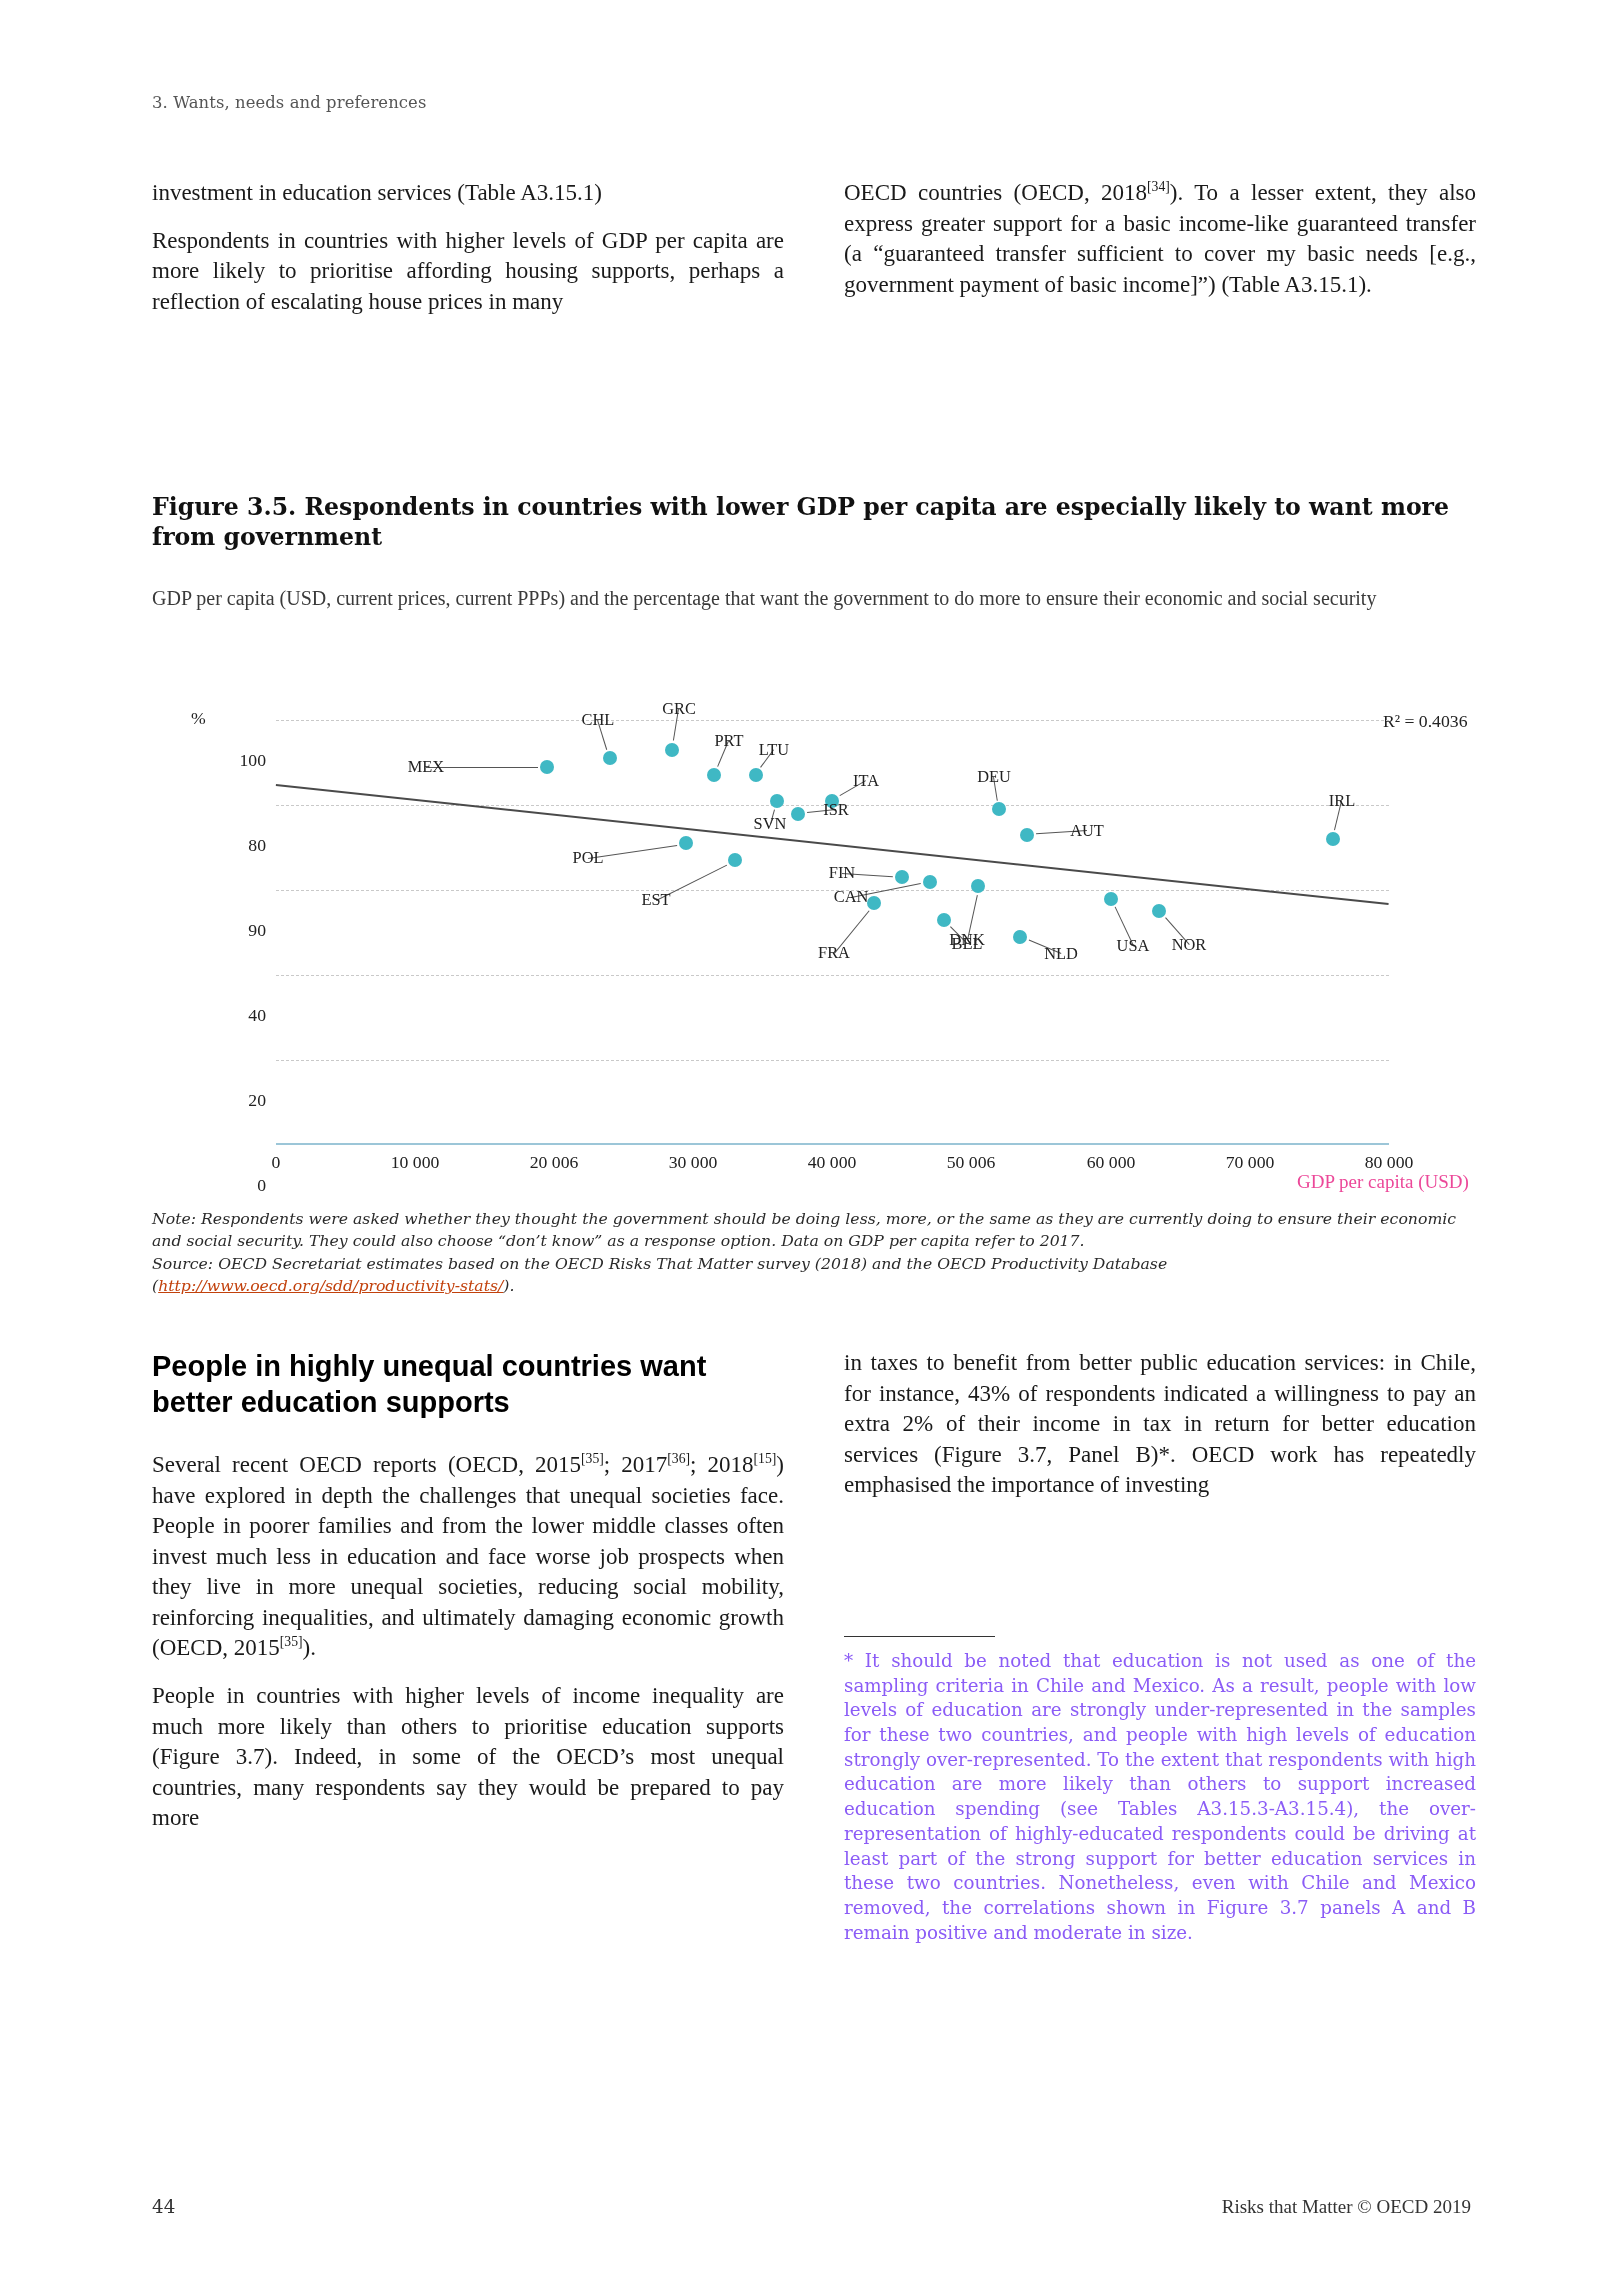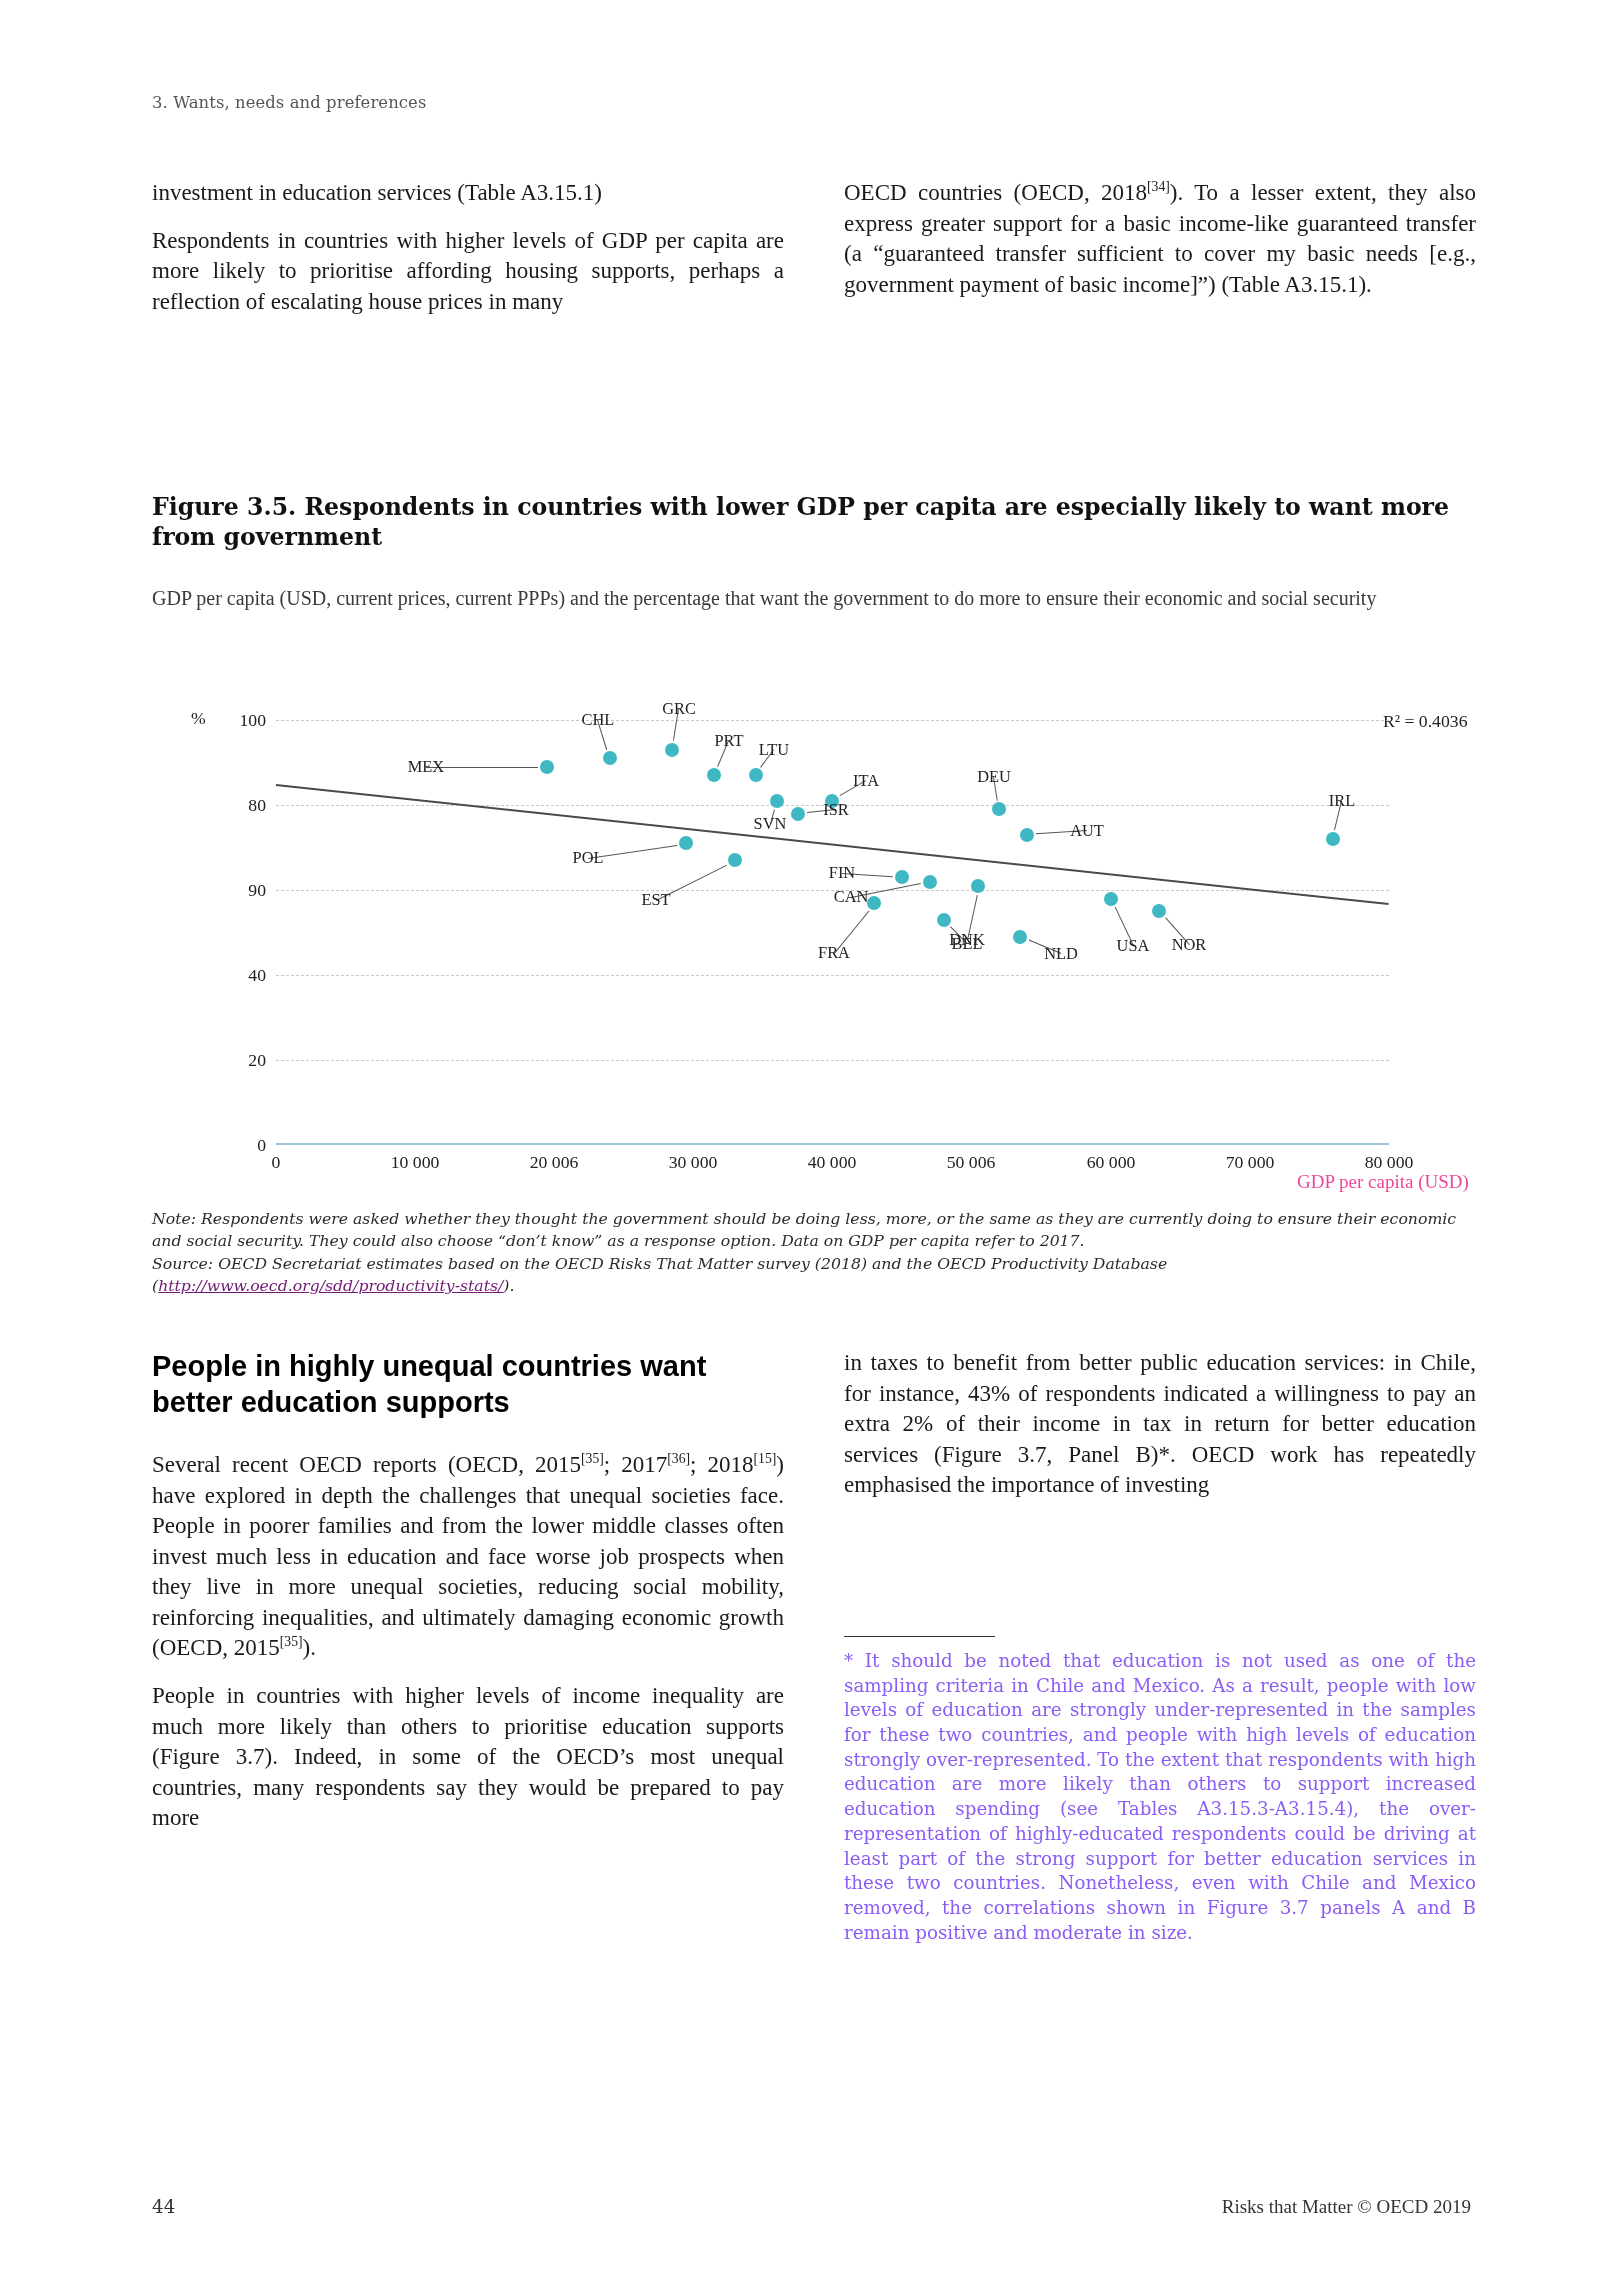--- a/index.html
+++ b/index.html
@@ -91,20 +91,21 @@
     height: 0;
   }
   .ytick {
     position: absolute;
     right: 1123px;
     font-size: 17.7px;
     color: #222;
     text-align: right;
     width: 79px;
     transform: translateY(-50%);
+    margin-top: 40px;
   }
   .xtick {
     position: absolute;
     top: 432px;
     font-size: 17.7px;
     color: #222;
     text-align: center;
     width: 131px;
     transform: translateX(-50%);
   }
@@ -157,21 +158,21 @@
   .notes {
     position: absolute;
     left: 152px; top: 1208px;
     width: 1322px;
     font-family: "DejaVu Serif", serif;
     font-style: italic;
     font-size: 15.7px;
     line-height: 1.42;
     color: #2a2a2a;
   }
-  .notes a { color: #701a75; text-decoration: underline; }
+  .notes a { color: #c2410c; text-decoration: underline; }
 
   
   .sec-head {
     position: absolute;
     left: 152px; top: 1348px;
     width: 638px;
     font-family: "Liberation Sans", sans-serif;
     font-weight: bold;
     font-size: 29px;
     line-height: 1.25;

